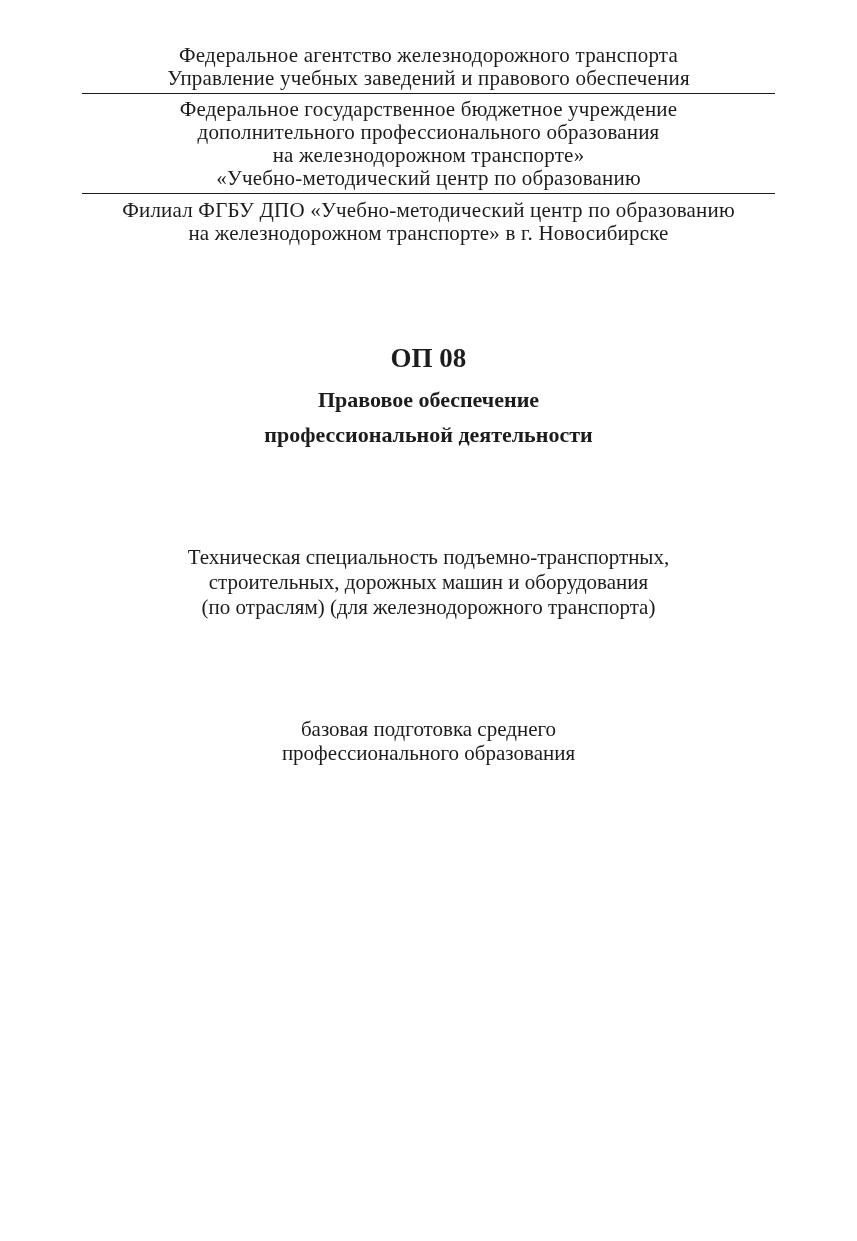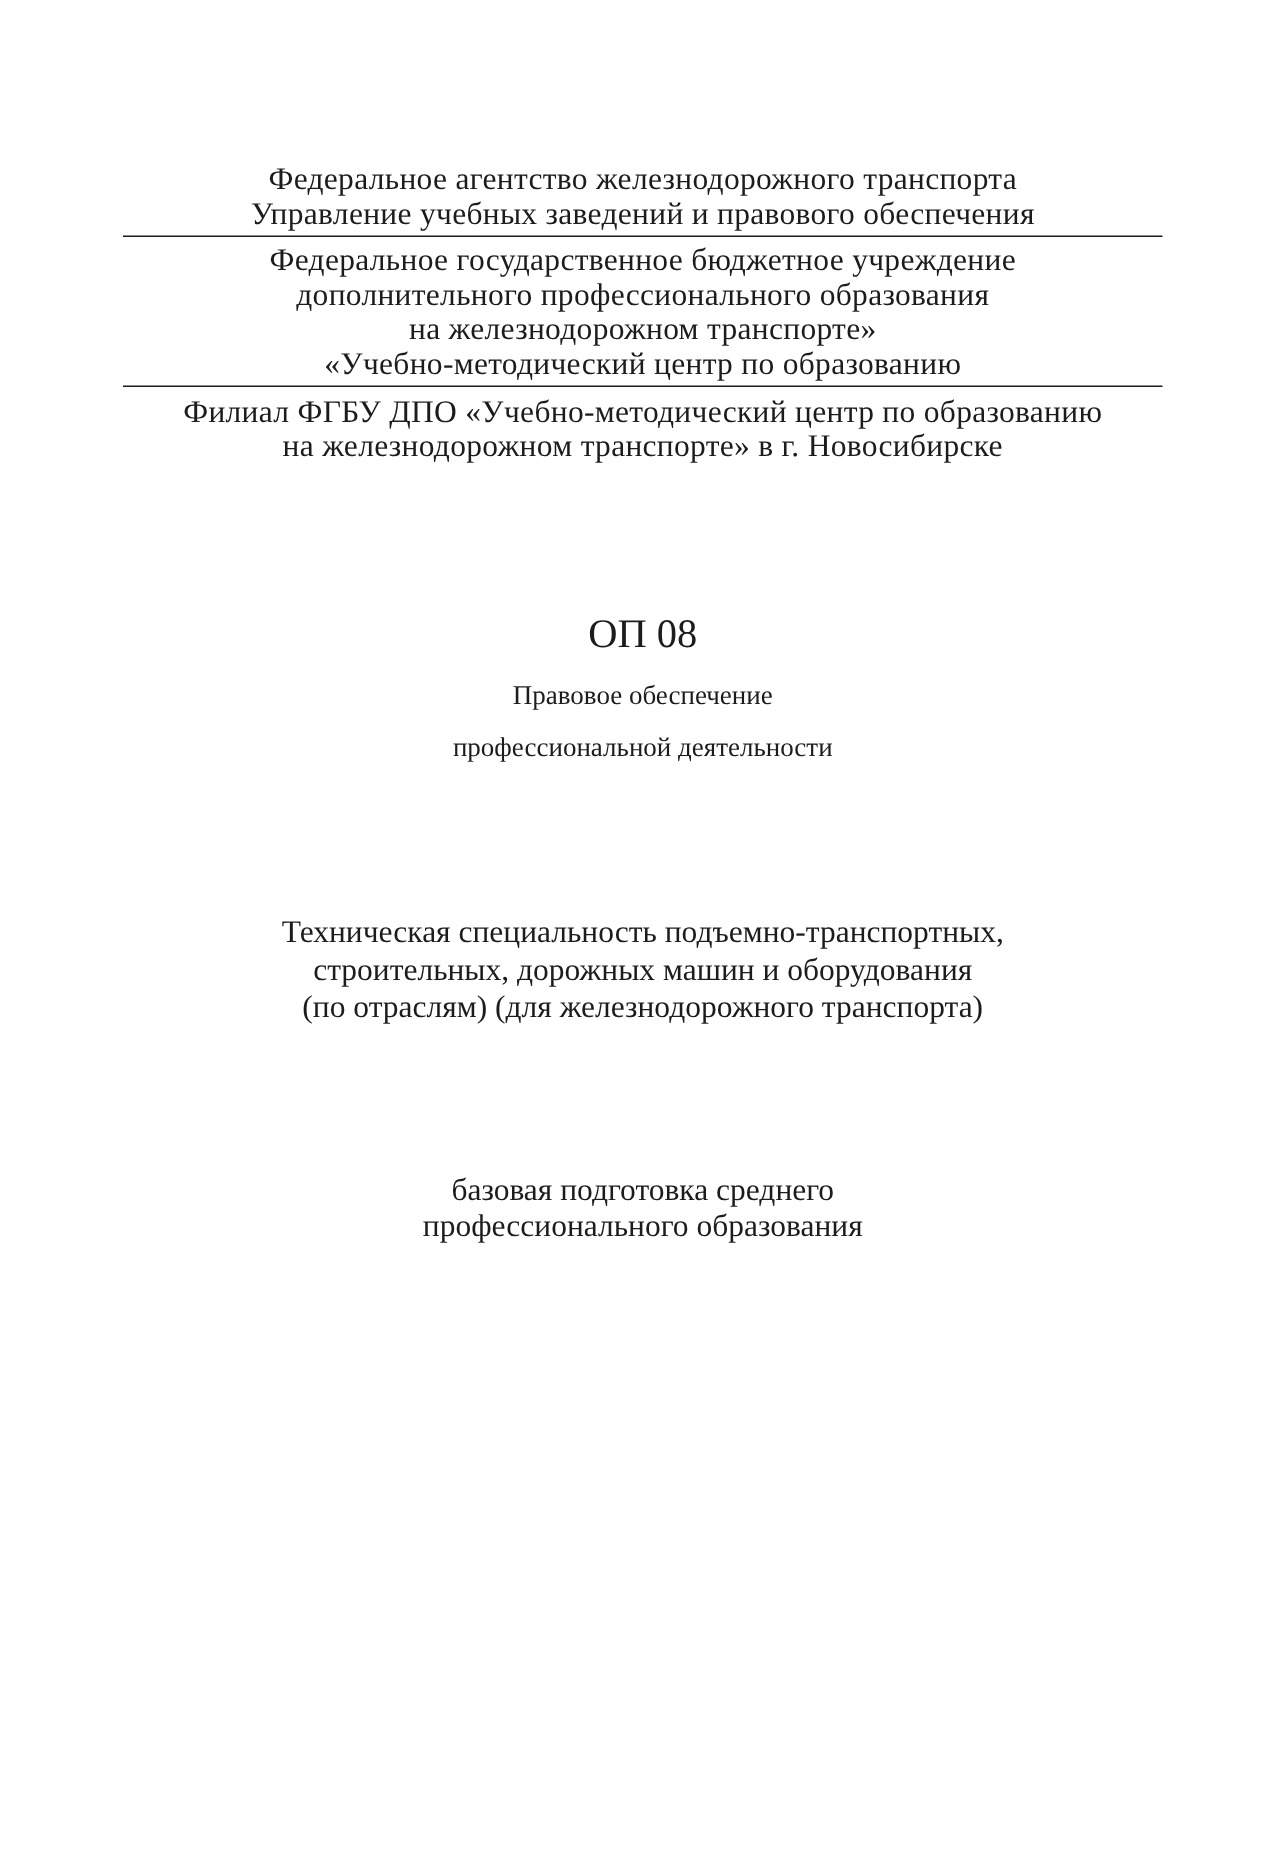--- a/index.html
+++ b/index.html
@@ -14,36 +14,36 @@
   }
   .content {
     padding: 0 82px;
     text-align: center;
   }
   .org-line {
     font-size: 21px;
     line-height: 23px;
     letter-spacing: 0.2px;
   }
-  .header-block { padding-top: 108px; }
+  .header-block { padding-top: 44px; }
   .rule {
     border: none;
     border-top: 1.5px solid #1c1c1c;
     margin: 3px 0 4px 0;
     height: 0;
   }
   .branch-block { margin-top: 5px; }
-  .title-block { margin-top: 95px; font-weight: normal; }
+  .title-block { margin-top: 95px; font-weight: bold; }
   .title-code {
     font-size: 27px;
     line-height: 36px;
     margin-bottom: 6px;
   }
   .title-name {
-    font-size: 18px;
+    font-size: 22px;
     line-height: 35px;
   }
   .subtitle-block {
     margin-top: 86px;
     font-weight: bold;
     font-size: 22.5px;
     line-height: 28px;
   }
   .specialty-block {
     margin-top: 93px;

